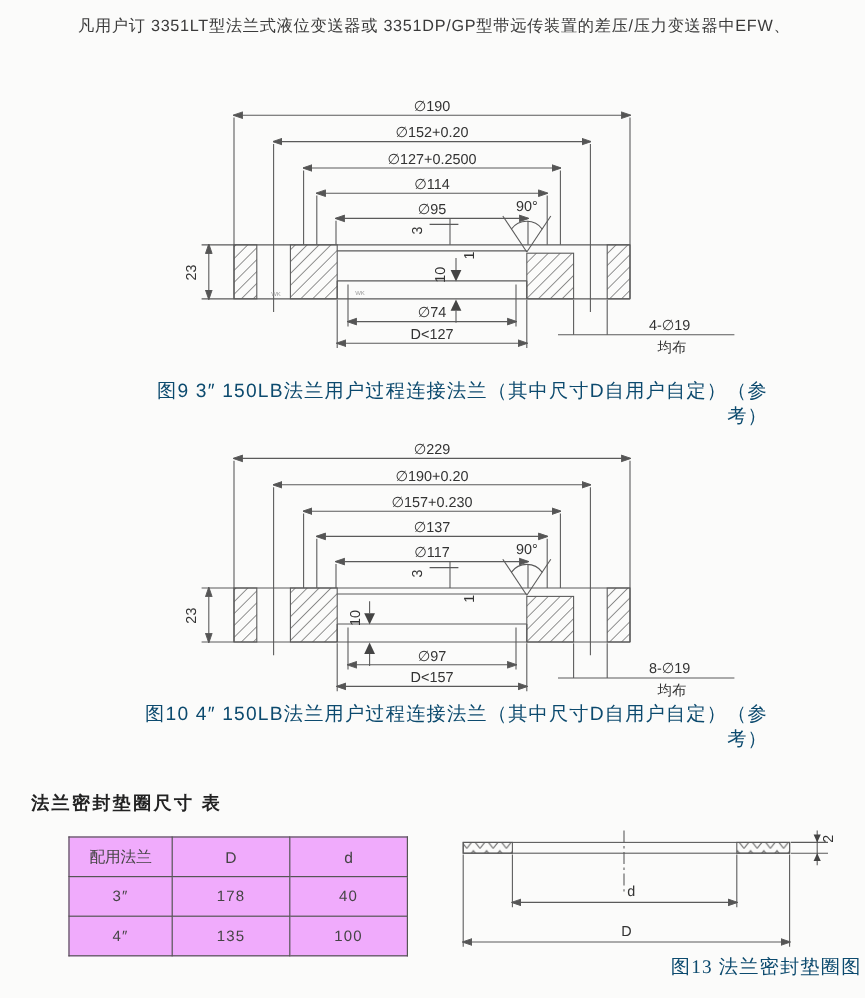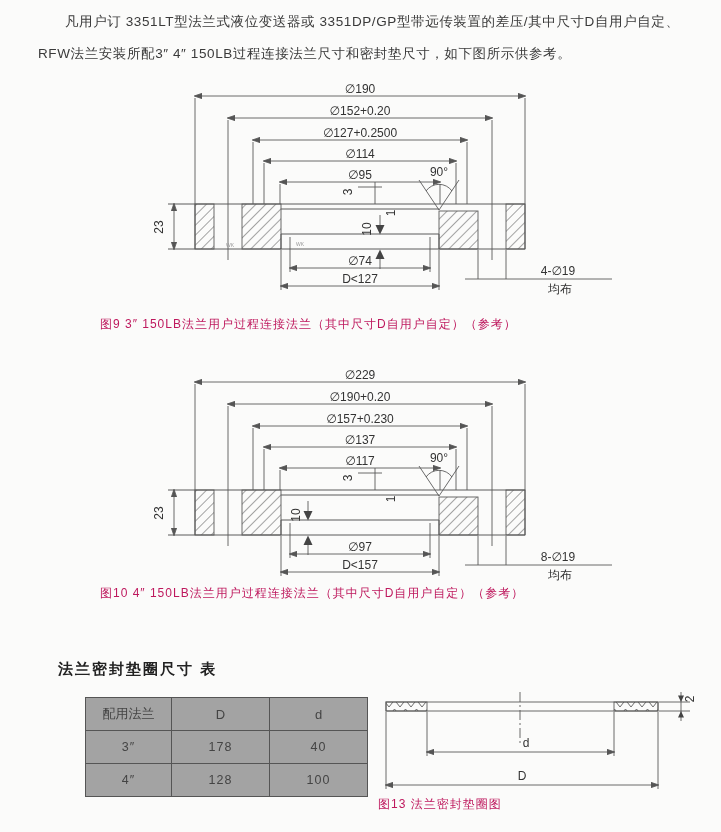--- a/index.html
+++ b/index.html
@@ -2,41 +2,40 @@
 <html><head>
 <meta charset="utf-8">
 <style>
   html,body{margin:0;padding:0;}
   body{width:721px;height:832px;position:relative;background:#fbfbfa;
        font-family:"Liberation Sans","DejaVu Sans",sans-serif;color:#333;overflow:hidden;}
   .abs{position:absolute;}
   .intro{left:38px;top:6px;width:660px;font-size:13.5px;line-height:2.4;
          color:#3a3a3a;letter-spacing:0.6px;}
   .intro .l1{text-indent:2em;}
-  .caption{font-size:12px;color:#be185d;text-align:left;letter-spacing:1px;}
+  .caption{font-size:16px;color:#0c4a6e;text-align:right;letter-spacing:1px;}
   .sec-head{font-size:15px;font-weight:bold;color:#222;letter-spacing:2px;}
-  table.gasket{border-collapse:collapse;background:#a3a3a3;margin-left:28px;}
+  table.gasket{border-collapse:collapse;background:#f0abfc;}
   table.gasket td,table.gasket th{border:1.2px solid #555;font-weight:normal;
         text-align:center;font-size:13px;color:#444;}
   table.gasket th{height:30px;}
   table.gasket td{height:30px;font-size:12.5px;letter-spacing:1px;}
   .c0{width:83px;}.c1{width:95px;}.c2{width:95px;}
   svg{display:block;}
   svg line,svg path,svg rect,svg polyline{stroke:#5a5a5a;}
   svg text{fill:#333;font-family:"Liberation Sans","DejaVu Sans",sans-serif;}
   .dimtxt{font-size:12px;}
   .cntxt{font-size:12px;}
   .wk{font-size:5px;fill:#999;}
 </style>
 </head>
 <body>
 
 <div class="abs intro">
-  <div class="l1">凡用户订 3351LT型法兰式液位变送器或 3351DP/GP型带远传装置的差压/其中尺寸D自用户自定、</div>
-  <div class="l2">RFW法兰安装所配3″ 4″ 150LB过程连接法兰尺寸和密封垫尺寸，如下图所示供参考。</div>
+  <div class="l1">凡用户订 3351LT型法兰式液位变送器或 3351DP/GP型带远传装置的差压/压力变送器中EFW、</div>
 </div>
 
 <svg class="abs" style="left:130px;top:82px;" width="560" height="230" viewBox="0 0 560 230">
   <defs>
     <pattern id="hatch9" patternUnits="userSpaceOnUse" width="7" height="7" patternTransform="rotate(45)">
       <line x1="0" y1="0" x2="0" y2="7" stroke="#8d8d8d" stroke-width="1.1"></line>
     </pattern>
     <marker id="ar9" viewBox="0 0 10 10" refX="9" refY="5" markerWidth="9" markerHeight="9" orient="auto-start-reverse">
       <path d="M0,1.6 L10,5 L0,8.4 z" fill="#555" stroke="none"></path>
     </marker>
@@ -220,37 +219,37 @@
   <g stroke-width="0.9">
     <line x1="348" y1="168" x2="348" y2="197"></line>
     <line x1="376" y1="168" x2="376" y2="197"></line>
     <line x1="335" y1="197" x2="482" y2="197"></line>
     <text class="dimtxt" x="428" y="193" text-anchor="middle">8-∅19</text>
     <text class="cntxt" x="430" y="211" text-anchor="middle">均布</text>
   </g>
 </svg>
 <div class="abs caption" style="left:100px;top:585px;width:540px;">图10 4″ 150LB法兰用户过程连接法兰（其中尺寸D自用户自定）（参考）</div>
 
-<div class="abs sec-head" style="left:58px;top:660px;">法兰密封垫圈尺寸 表</div>
+<div class="abs sec-head" style="left:26px;top:660px;">法兰密封垫圈尺寸 表</div>
 
 <table class="gasket abs" style="left:57px;top:697px;">
   <tbody>
       <tr>
     <th class="c0">配用法兰</th>
     <th class="c1">D</th>
     <th class="c2">d</th>
   </tr>
   <tr>
     <td>3″</td>
     <td>178</td>
     <td>40</td>
   </tr>
   <tr>
     <td>4″</td>
-    <td>128</td>
+    <td>135</td>
     <td>100</td>
   </tr>
 </tbody>
   </table>
 
 <svg class="abs" style="left:378px;top:690px;" width="340" height="105" viewBox="0 0 340 105">
   <defs>
     <pattern id="zig13" patternUnits="userSpaceOnUse" width="11" height="9">
       <path d="M0,8 L5.5,1 L11,8" fill="none" stroke="#555" stroke-width="0.9"></path>
     </pattern>
@@ -278,13 +277,13 @@
   </g>
   <g stroke-width="0.9">
     <line x1="281" y1="12" x2="312" y2="12"></line>
     <line x1="281" y1="21" x2="312" y2="21"></line>
     <line x1="303" y1="2" x2="303" y2="31"></line>
     <polygon points="300,5.5 306,5.5 303,12" fill="#444" stroke="none"></polygon>
     <polygon points="300,27.5 306,27.5 303,21" fill="#444" stroke="none"></polygon>
     <text class="dimtxt" transform="rotate(-90 316,9)" x="316" y="9" text-anchor="middle">2</text>
   </g>
 </svg>
-<div class="abs caption" style="left:378px;top:796px;width:340px;">图13 法兰密封垫圈图</div>
+<div class="abs caption" style="left:378px;top:796px;width:340px;font-family:Liberation Serif, serif;">图13 法兰密封垫圈图</div>
 
 </body></html>

